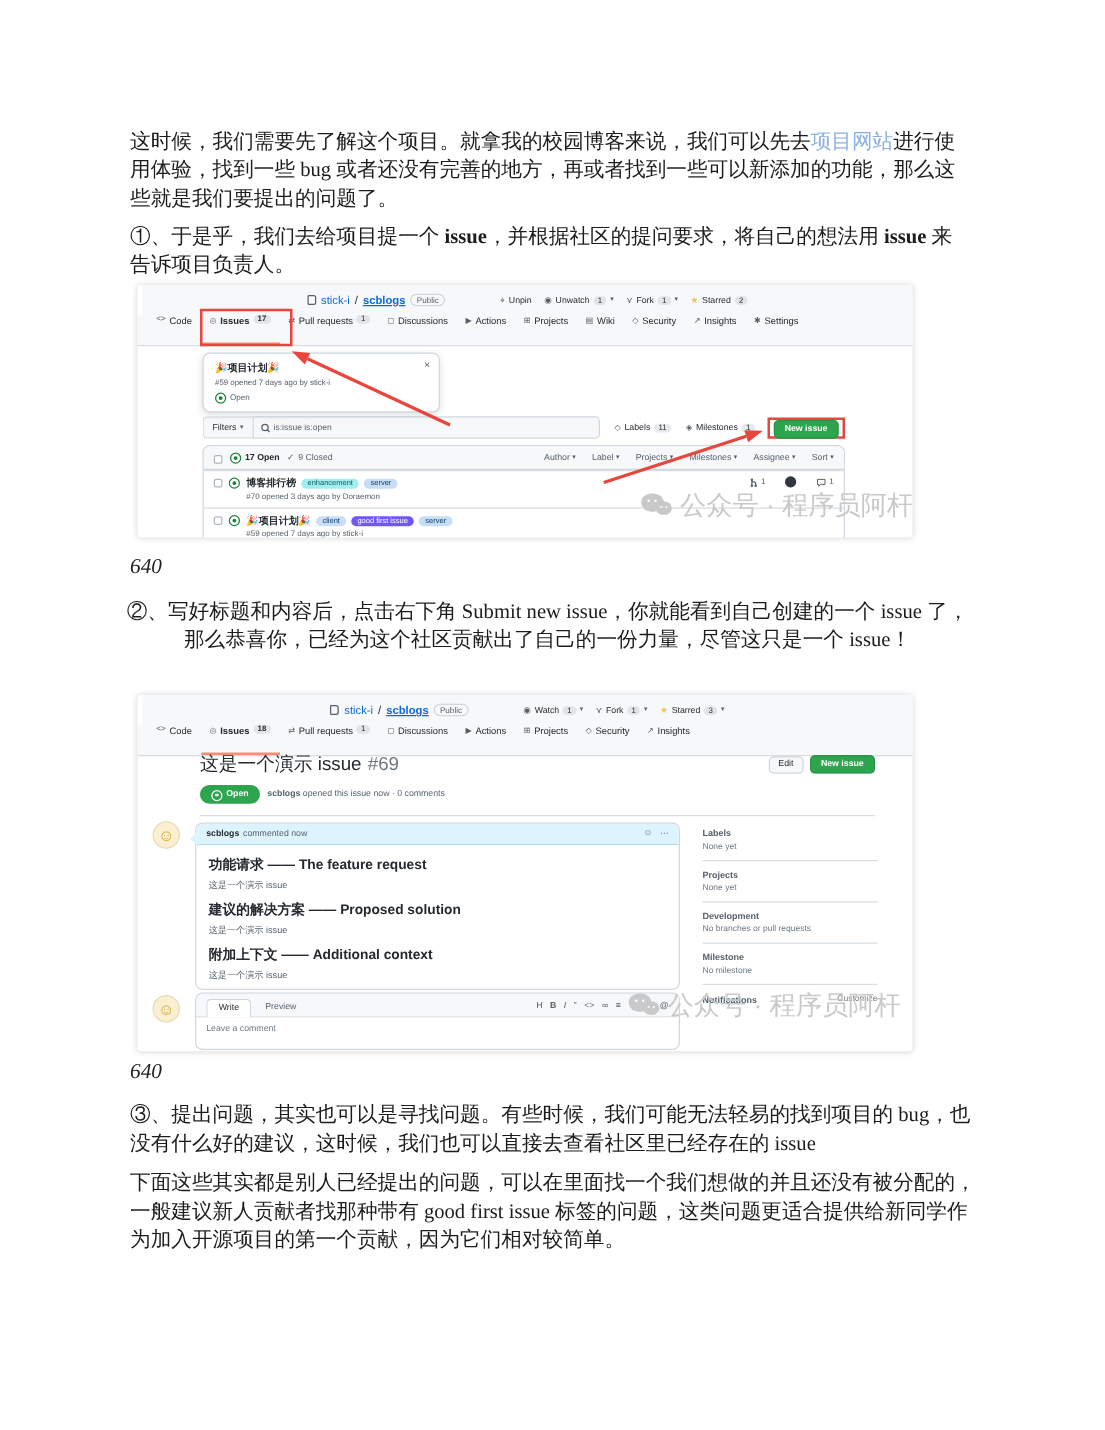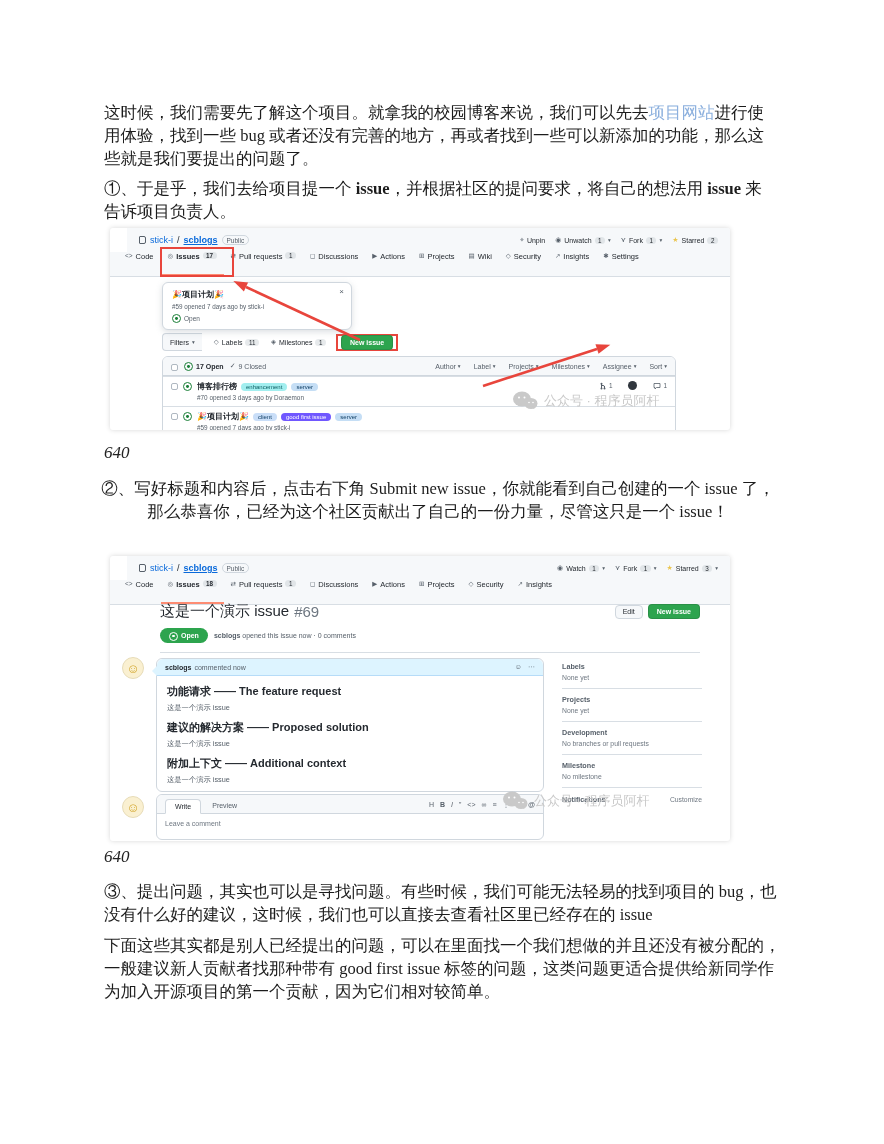--- a/index.html
+++ b/index.html
@@ -13,22 +13,22 @@
   .doc-b { font-weight:700; }
   .caption { position:absolute; font-style:italic; font-size:17px; color:#222; }
 
   
   .shot { position:absolute; width:620px; background:#fff; border-radius:3px;
           box-shadow:0 0 5px rgba(0,0,0,.16); overflow:hidden;
           font-family:"Liberation Sans","DejaVu Sans",sans-serif; font-size:7.5px; color:#24292f; }
   .shot1 { left:110px; top:228px; height:202px; }
   .shot2 { left:110px; top:556px; height:285px; }
 
-  .topbar { position:absolute; left:17px; top:0; right:0; height:24px; background:#f6f8fa;
-            display:flex; align-items:center; justify-content:space-between; padding:0 12px;gap:44px; }
+  .topbar { position:absolute; left:4px; top:0; right:0; height:24px; background:#f6f8fa;
+            display:flex; align-items:center; justify-content:center; padding:0 12px;gap:44px; }
   .repo { display:flex; align-items:center; gap:4px; font-size:9px; }
   .repo a { color:#0969da; text-decoration:none; }
   .repo .rname { font-weight:600; text-decoration:underline; }
   .pub { font-size:6.5px; color:#57606a; border:1px solid #d0d7de; border-radius:8px; padding:0.5px 4px; }
   .book { width:7px; height:8px; border:1px solid #57606a; border-radius:1px 2px 2px 1px; flex:none; }
   .acts { display:flex; align-items:center; gap:10px; font-size:7px; color:#24292f; }
   .act { display:flex; align-items:center; gap:3px; cursor:pointer; }
   .act i { font-style:normal; font-size:7px; color:#57606a; }
   .act .star { color:#eac54f; }
   .cnt { background:rgba(175,184,193,.3); border-radius:7px; padding:0 3.5px; font-size:6.3px; color:#24292f; }
@@ -88,21 +88,21 @@
   .chip.enh { background:#a2eeef; color:#0b5e63; }
   .chip.srv { background:#c5def5; color:#114066; }
   .chip.cli { background:#c9def8; color:#114066; }
   .chip.gfi { background:#7057ff; color:#fff; }
   .rmeta { font-size:6.4px; color:#57606a; }
   .ricons { margin-left:auto; display:flex; gap:16px; align-items:center; font-size:6.4px; color:#57606a; }
   .ricon { display:flex; align-items:center; gap:2px; }
   .avatar-dot { width:9px; height:9px; border-radius:50%; background:#30363d; }
 
   
-  .wm { position:absolute; display:flex; align-items:center; gap:6px; color:#c9c9c9; font-size:13px;
+  .wm { position:absolute; display:flex; align-items:center; gap:6px; color:#c9c9c9; font-size:21px;
         white-space:nowrap; z-index:20; font-family:"Liberation Sans","DejaVu Sans",sans-serif; }
 
   
   .issue-head { position:absolute; left:50px; top:46px; width:540px; }
   .title-row { display:flex; align-items:center; gap:5px; }
   .ititle { font-size:15px; font-weight:400; color:#24292f; }
   .inum { font-size:15px; color:#6e7781; }
   .btn-edit { margin-left:auto; background:#f6f8fa; border:1px solid #d0d7de; border-radius:4px;
               padding:2.5px 7px; font-size:7px; cursor:pointer; }
   .status-row { display:flex; align-items:center; gap:6px; margin-top:7px; padding-bottom:9px; border-bottom:1px solid #d8dee4; }
@@ -245,20 +245,24 @@
     <div class="pstatus">
       <span class="oi"></span>
       <span>Open</span>
     </div>
   </div>
 
   <div class="filterrow">
     <span class="filters-btn">
       <span>Filters</span>
       <span class="caret">▾</span>
+    </span>
+    <span class="searchwrap">
+      <span class="mag"></span>
+      <input readonly="" value="is:issue is:open" style="">
     </span>
     <span class="fr-links">
       <span class="fr-link">
         <i style="font-style:normal;color:#57606a;font-size:6.5px;">◇</i>
         <span>Labels</span>
         <span class="cnt">11</span>
       </span>
       <span class="fr-link">
         <i style="font-style:normal;color:#57606a;font-size:6.5px;">◈</i>
         <span>Milestones</span>

